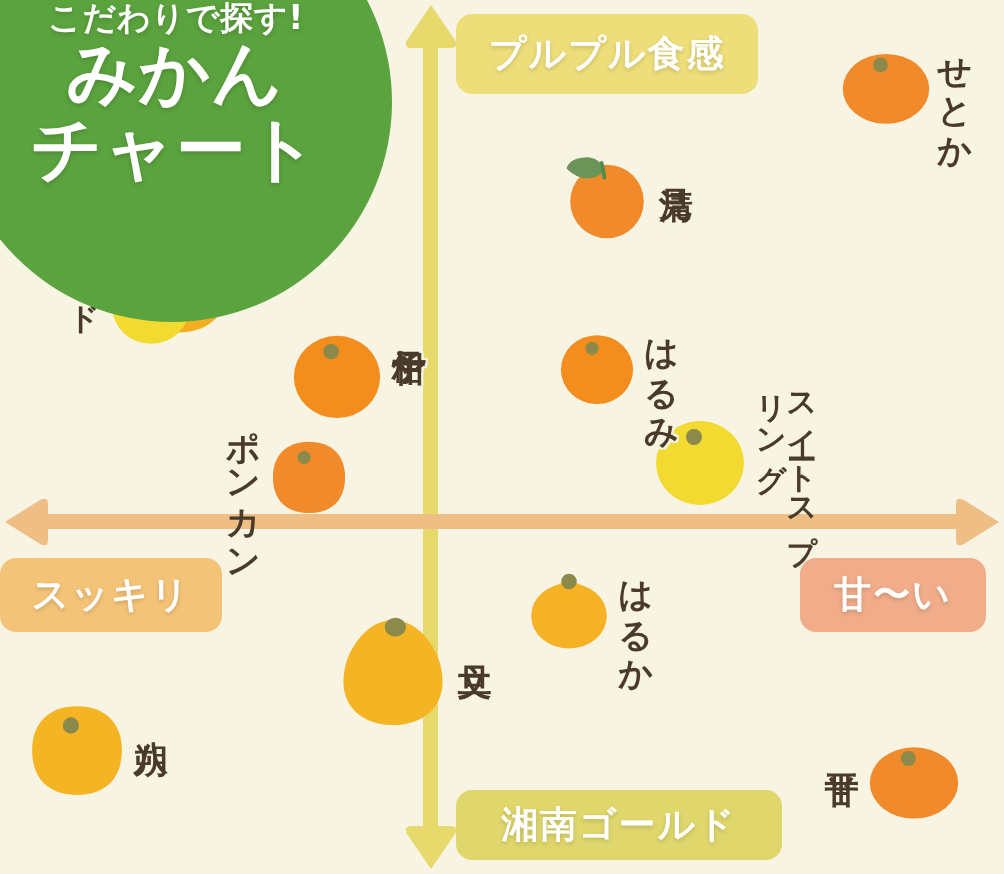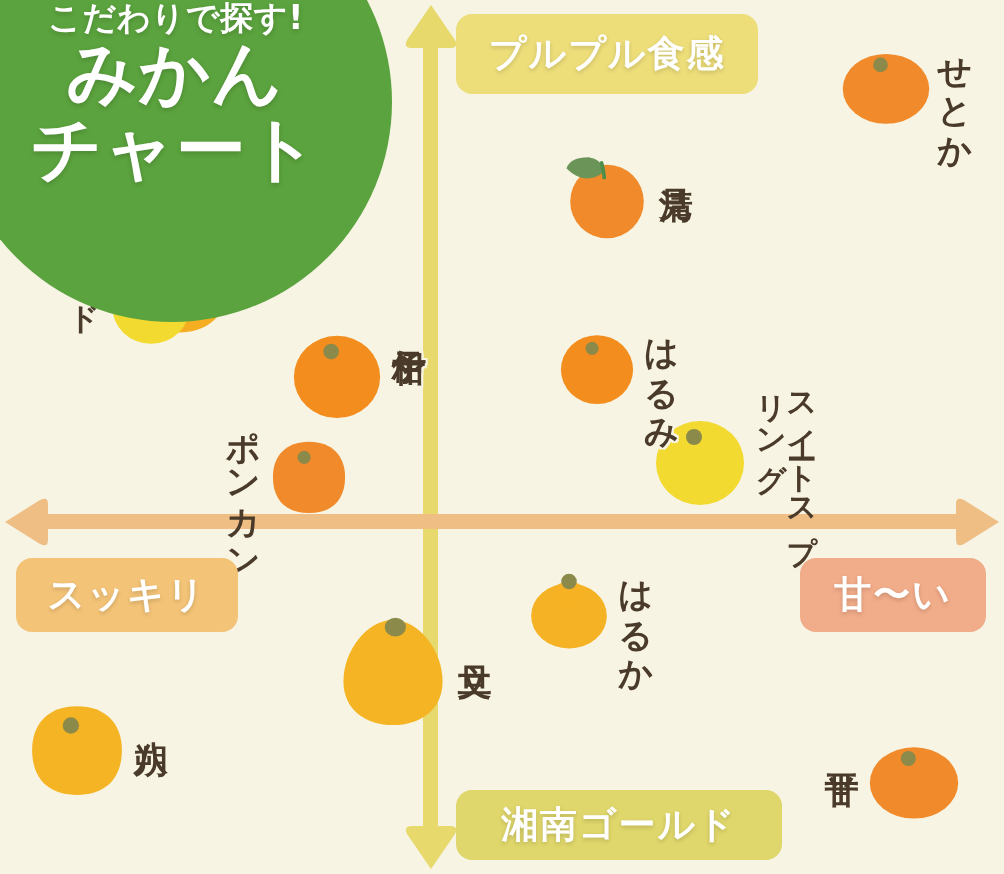--- a/index.html
+++ b/index.html
@@ -66,21 +66,21 @@
   }
   #badge-top{
     left:456px;top:14px;width:302px;height:80px;
     background:#EDDE7A;font-size:37px;
   }
   #badge-bottom{
     left:456px;top:790px;width:326px;height:70px;
     background:#DFD76B;font-size:37px;
   }
   #badge-left{
-    left:16px;top:558px;width:222px;height:74px;
+    left:0;top:558px;width:222px;height:74px;
     background:#F3C377;font-size:37px;
   }
   #badge-right{
     left:800px;top:558px;width:186px;height:74px;
     background:#F1AC89;font-size:37px;
   }
 
   
   .fruit{position:absolute;z-index:3;}
   .fruit svg{display:block;overflow:visible;}

